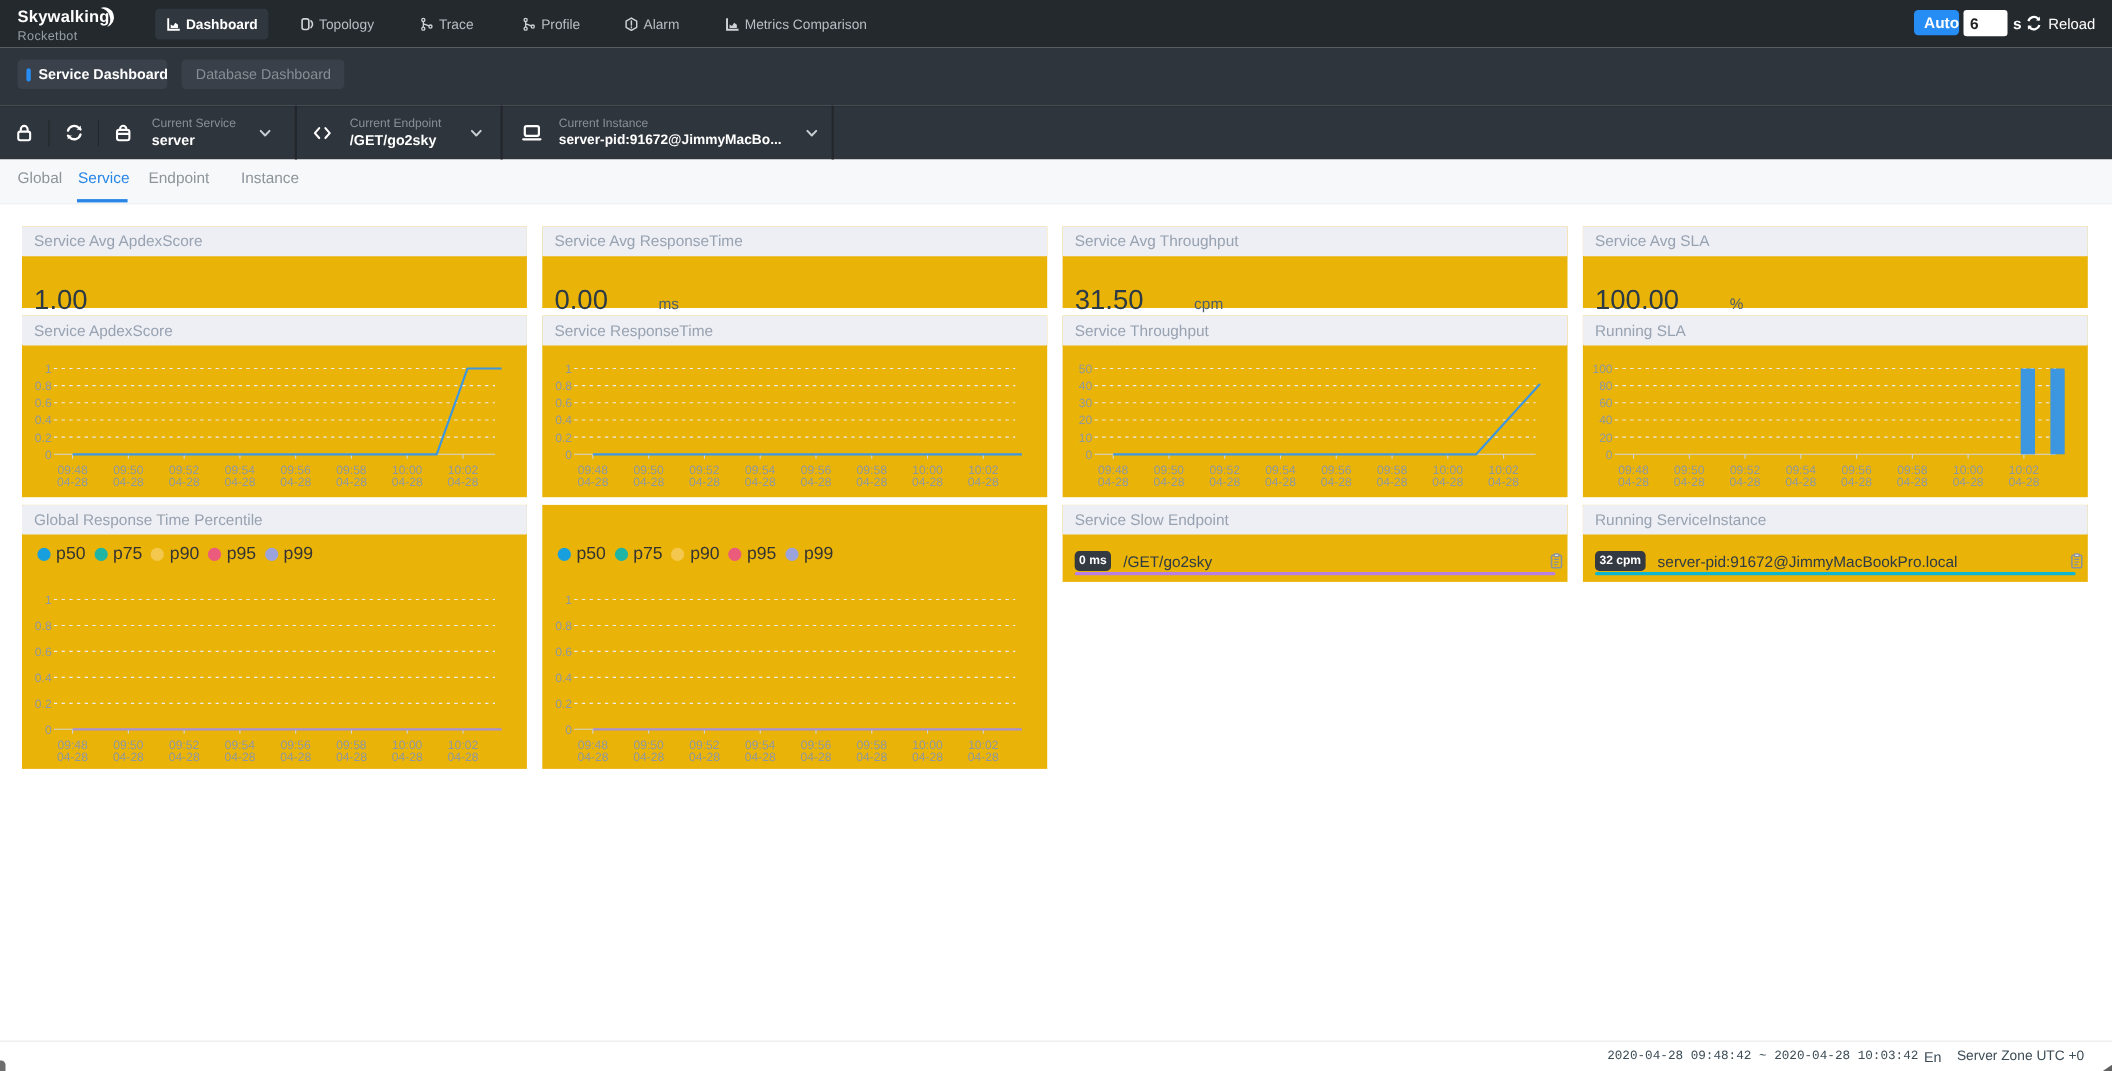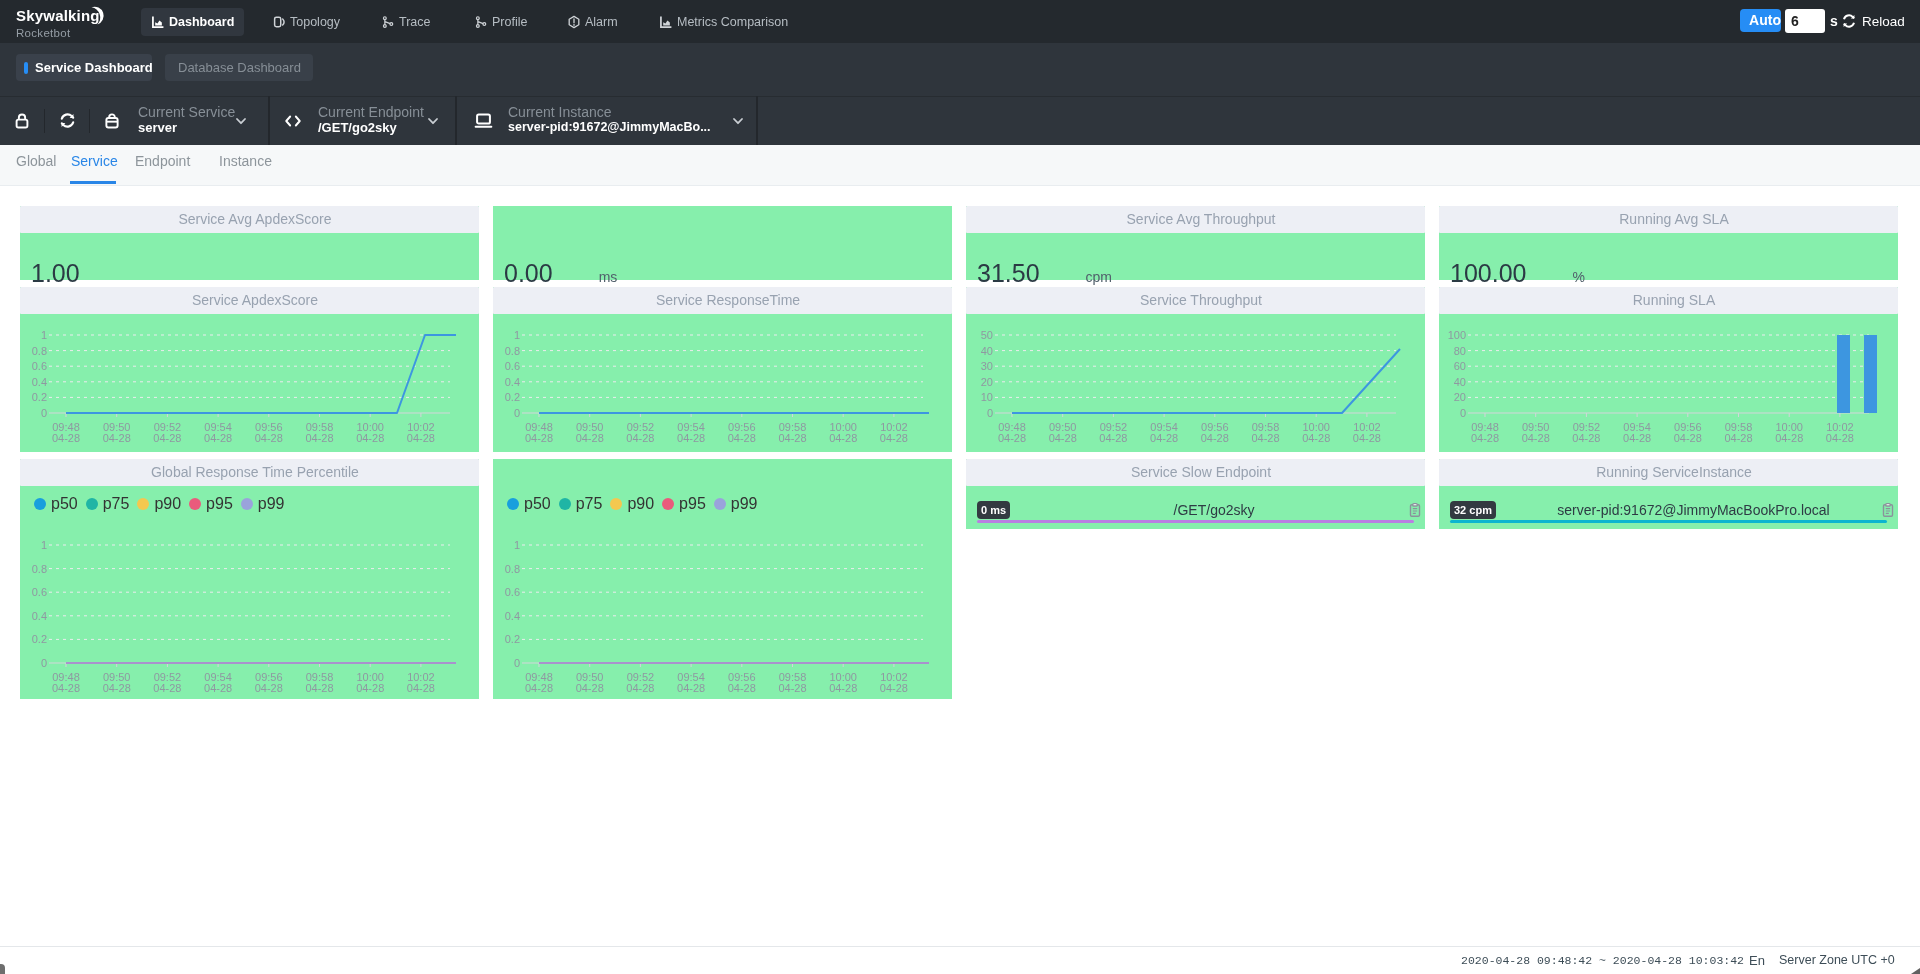--- a/index.html
+++ b/index.html
@@ -20,27 +20,27 @@
 .stext { position:absolute; left:1830px; top:13px; color:#fff; font-size:14px; font-weight:bold; }
 .reloadic { position:absolute; left:1841px; top:13px; }
 .reloadtx { position:absolute; left:1862px; top:14px; color:#fff; font-size:13.5px; }
 .chip { position:absolute; top:54px; height:27px; border-radius:4px; display:flex; align-items:center; font-size:13px; white-space:nowrap; overflow:hidden; }
 .chip1 { left:16px; width:136px; background:#3a414b; color:#fff; font-weight:bold; padding-left:8px; }
 .chip1 .bluebar { width:4px; height:12px; border-radius:2px; background:#268df5; margin-right:7px; flex:none; }
 .chip2 { left:165px; width:148px; background:#394049; color:#868e96; padding-left:13px; }
 .selgrp { position:absolute; top:96px; height:49px; display:flex; align-items:center; }
 .selicon { width:44px; display:flex; justify-content:center; }
 .seldiv { width:1px; height:24px; background:#23272c; }
-.sellabel { font-size:14px; color:#878f97; line-height:14px; }
+.sellabel { font-size:11px; color:#878f97; line-height:14px; }
 .selvalue { font-size:13px; color:#fff; font-weight:bold; line-height:17px; white-space:nowrap; }
 .secdiv { position:absolute; top:96px; width:2px; height:49px; background:#23272c; }
 .tab { position:absolute; top:153px; font-size:14px; color:#8d959b; }
 .tab.active { color:#2986e7; }
 .tabline { position:absolute; top:181px; height:3px; background:#2986e7; }
-.card { position:absolute; background:#86efac;text-align:center; }
+.card { position:absolute; background:#eab308; }
 .chead { height:27px; background:#edeff5; color:#98a2b0; font-size:14px; line-height:27px; padding-left:11px;
          border-radius:1px; overflow:hidden; white-space:nowrap; }
 .bignum { position:absolute; left:11px; top:43px; font-size:25px; color:#2b3a44;margin-top:10px; }
 .bignum span { font-size:14px; color:#51606b;padding-left:46px; }
 .legend { position:absolute; left:14px; top:36px; display:flex; align-items:center; font-size:16px; color:#333; }
 .litem { display:flex; align-items:center; margin-right:8px; }
 .ldot { width:12px; height:12px; border-radius:50%; display:inline-block; margin-right:5px; }
 .slowrow { position:absolute; left:11px; top:37px; width:446px; height:27px; display:flex; align-items:center; }
 .badge { background:#333a41; color:#fff; font-size:11px; font-weight:bold; border-radius:4px; padding:3px 4px; margin-right:11px; white-space:nowrap; }
 .slowtxt { font-size:14px; color:#2e3b44; flex:1; }
@@ -204,28 +204,29 @@
 <div class="tab" style="left:16px">Global</div>
 <div class="tab active" style="left:71px">Service</div>
 <div class="tabline" style="left:70px;width:46px"></div>
 <div class="tab" style="left:135px">Endpoint</div>
 <div class="tab" style="left:219px">Instance</div>
 <div class="card" style="left:20px;top:206px;width:459px;height:74px">
     <div class="chead">Service Avg ApdexScore</div>
     <div class="bignum">1.00<span></span></div>
   </div>
 <div class="card" style="left:493px;top:206px;width:459px;height:74px">
+    <div class="chead">Service Avg ResponseTime</div>
     <div class="bignum">0.00<span>ms</span></div>
   </div>
 <div class="card" style="left:966px;top:206px;width:459px;height:74px">
     <div class="chead">Service Avg Throughput</div>
     <div class="bignum">31.50<span>cpm</span></div>
   </div>
 <div class="card" style="left:1439px;top:206px;width:459px;height:74px">
-    <div class="chead">Running Avg SLA</div>
+    <div class="chead">Service Avg SLA</div>
     <div class="bignum">100.00<span>%</span></div>
   </div>
 <div class="card" style="left:20px;top:287px;width:459px;height:165px">
     <div class="chead">Service ApdexScore</div>
     <svg width="459" height="165" style="position:absolute;left:0;top:0">
       <line x1="29" y1="48.0" x2="430" y2="48.0" stroke="#eaecee" stroke-width="1" stroke-dasharray="3 4"></line>
       <text x="27" y="52.0" font-size="11" fill="#8f98a1" text-anchor="end">1</text>
       <line x1="29" y1="63.6" x2="430" y2="63.6" stroke="#eaecee" stroke-width="1" stroke-dasharray="3 4"></line>
       <text x="27" y="67.6" font-size="11" fill="#8f98a1" text-anchor="end">0.8</text>
       <line x1="29" y1="79.2" x2="430" y2="79.2" stroke="#eaecee" stroke-width="1" stroke-dasharray="3 4"></line>

